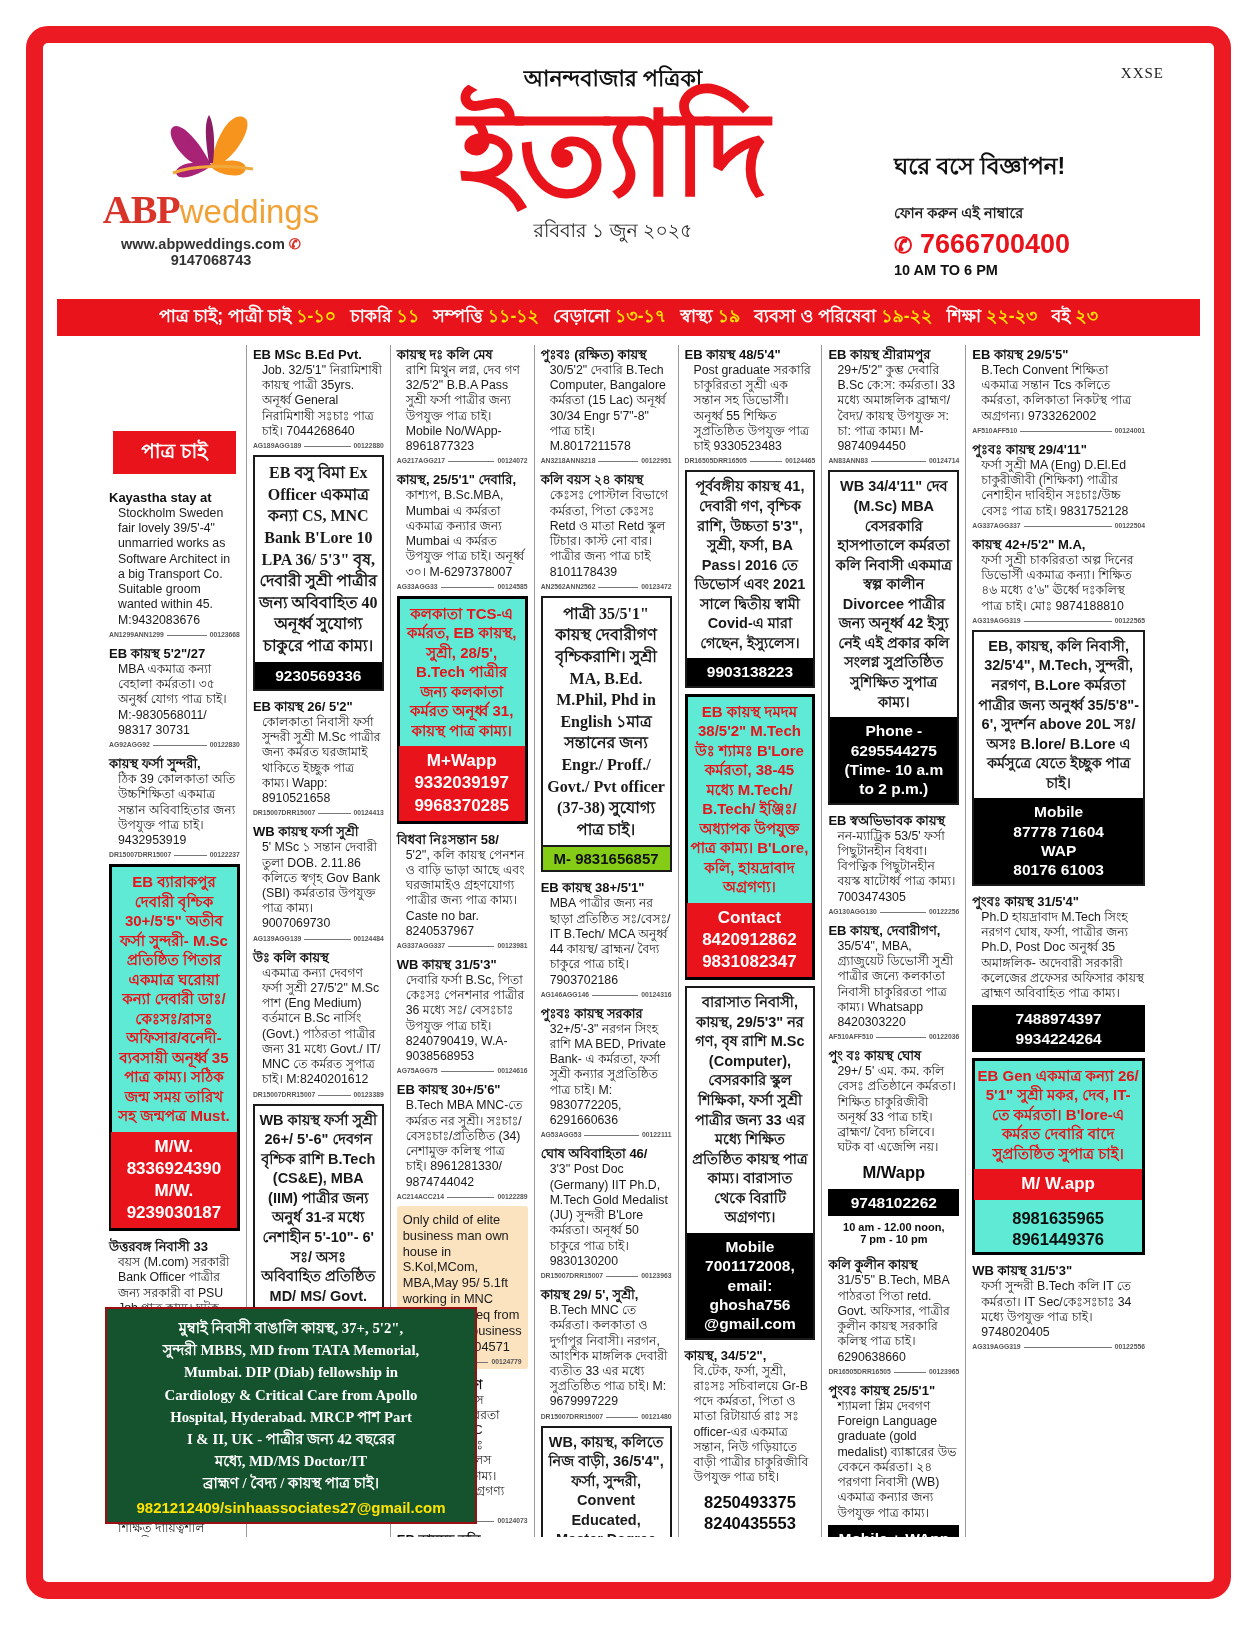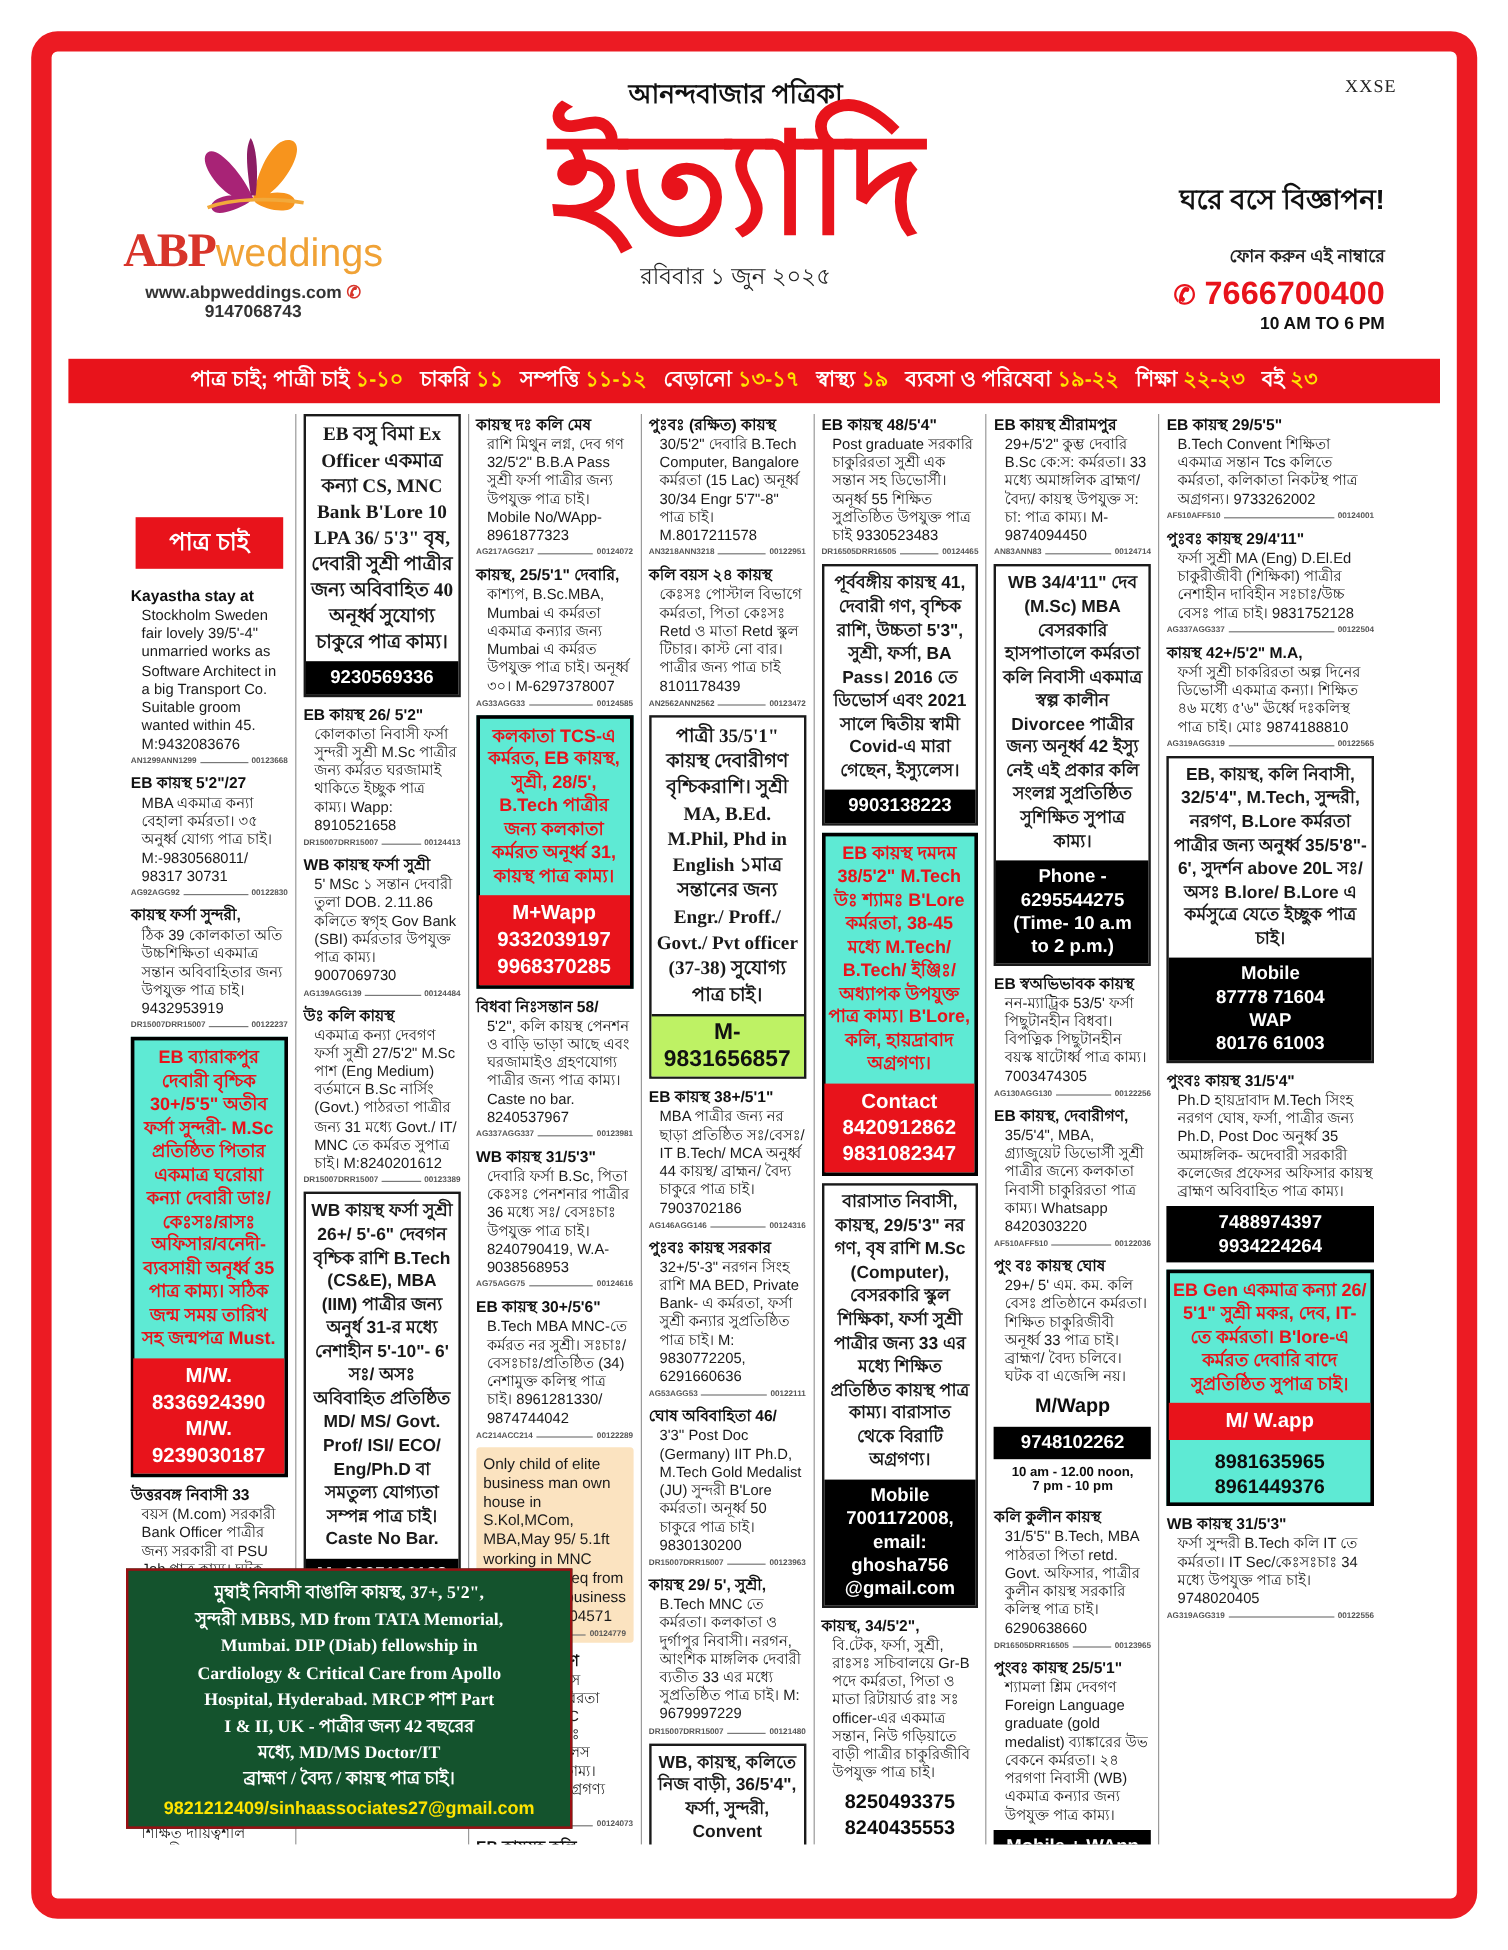--- a/index.html
+++ b/index.html
@@ -14,21 +14,21 @@
   .butterfly { display:block; margin:0 auto 2px auto; }
   .brand-line { font-size:40px; line-height:1; white-space:nowrap; }
   .brand-abp { font-family:"Liberation Serif",serif; font-weight:bold; color:#d8342a; letter-spacing:-1px; }
   .brand-wed { color:#f0a236; font-size:33px; }
   .brand-sub { margin-top:6px; font-size:14.5px; font-weight:bold; color:#333; }
   .brand-sub .at { color:#d8342a; }
   .masthead-center { position:absolute; left:360px; top:18px; width:420px; text-align:center; }
   .paper-name { font-size:22px; font-weight:bold; color:#111; }
   .paper-title { font-size:118px; line-height:0.95; font-weight:bold; color:#e8131b; letter-spacing:-2px; }
   .paper-date { margin-top:6px; font-size:19px; color:#222; }
-  .promo { position:absolute; right:60px; top:105px; width:260px; text-align:right; }
+  .promo { position:absolute; right:60px; top:105px; width:260px; text-align:left; }
   .promo-l1 { font-size:23px; font-weight:bold; color:#111; }
   .promo-l2 { font-size:14.5px; font-weight:bold; color:#222; margin-top:15px; }
   .promo-phone { font-size:27px; font-weight:bold; color:#e8131b; margin-top:3px; white-space:nowrap; }
   .promo-phone .ph-ic { font-size:22px; }
   .promo-hours { font-size:14.5px; font-weight:bold; color:#111; margin-top:2px; }
 
   
   .navbar { position:absolute; left:14px; top:256px; width:1143px; height:37px; background:#e8131b;
             display:flex; align-items:center; justify-content:center; gap:14px; }
   .nav-item { font-size:17.5px; font-weight:bold; color:#fff; white-space:nowrap; }
@@ -57,21 +57,21 @@
   .ad.yellow .ad-body { padding-left:0; color:#e8131b; font-weight:bold; font-size:15px; line-height:1.3; }
 
   .ad.peach { background:#fbe3c0; border-radius:3px; padding:6px 6px 2px 6px; }
   .ad.peach .ad-body { padding-left:0; font-size:12.8px; }
 
   .band { display:block; text-align:center; white-space:pre-line; margin:5px -4px 0 -4px; }
   .ad.plain .band { margin:4px 0 0 0; }
   .band.black { background:#000000; color:#fff; font-weight:bold; font-size:15.5px; line-height:1.25; padding:4px 2px; }
   .band.red { background:#e8131b; color:#fff; font-weight:bold; font-size:17px; line-height:1.3; padding:4px 2px; }
   .ad.yellow .band { margin:6px -3px 0 -3px; }
-  .band.gray { background:#bef264; color:#111; font-weight:bold; font-size:19px; padding:3px 2px; border-top:2.5px solid #1a1a1a; }
+  .band.gray { background:#84cc16; color:#111; font-weight:bold; font-size:15px; padding:3px 2px; border-top:2.5px solid #1a1a1a; }
   .band.bold { color:#0d0d0d; font-weight:bold; font-size:16.5px; line-height:1.3; padding:2px 0; }
   .band.small { color:#0d0d0d; font-weight:bold; font-size:11px; padding:1px 0 4px 0; }
 
   
   .bottom-red { position:absolute; left:2px; top:962px; width:372px; background:#14532d;
                 border:2px solid #9b0e12; color:#fff; text-align:center; padding:8px 4px 6px 4px; }
   .bottom-red .line { font-family:"Liberation Serif",serif; font-weight:bold; font-size:14.8px; line-height:1.5; }
   .bottom-red .email { margin-top:4px; color:#ffe400; font-weight:bold; font-size:15px; white-space:nowrap; }
 </style>
 </head>
@@ -161,20 +161,25 @@
               <span>00122038</span>
             </div></div>
           <div class="ad plain"><span class="ad-title">কলি কায়স্থ 29/5'5" </span><div class="ad-body">সুশ্রী ICWA MNC Bangalore তে কর্মরতা (12 LPA) পাত্রীর জন্য উপযুক্ত পাত্র কাম্য। 6290500054/ 8710017103</div><div class="ad-ref">
               <span>DR16505DRR16505</span>
               <span class="rule"></span>
               <span>00124458</span>
             </div></div>
           <div class="ad plain"><span class="ad-title">WB কেষ্টপুর ডিভোর্সী </span><div class="ad-body">সন্তানসহ (2yr) 36/ 5'3" কেঃসঃচাঃ সুন্দরী ফর্সা। শিক্ষিত দায়িত্বশীল নেশাহীন সুচাকুরে বেতন Minimum 35000/- pm, age upto 45 নিকটস্থ পাত্র চাই। School teacher preferred. শীঘ্র বিবাহ। 9123839518</div></div>
         </div>
         <div class="col">
+          <div class="ad plain"><span class="ad-title">EB MSc B.Ed Pvt. </span><div class="ad-body">Job. 32/5'1" নিরামিশাষী কায়স্থ পাত্রী 35yrs. অনূর্ধ্ব General নিরামিশাষী সঃচাঃ পাত্র চাই। 7044268640</div><div class="ad-ref">
+              <span>AG189AGG189</span>
+              <span class="rule"></span>
+              <span>00122880</span>
+            </div></div>
           <div class="ad boxed-serif">
             <div class="ad-body">EB বসু বিমা Ex Officer একমাত্র কন্যা CS, MNC Bank B'Lore 10 LPA 36/ 5'3" বৃষ, দেবারী সুশ্রী পাত্রীর জন্য অবিবাহিত 40 অনূর্ধ্ব সুযোগ্য চাকুরে পাত্র কাম্য।</div>
             <div class="band black">9230569336</div>
           </div>
           <div class="ad plain"><span class="ad-title">EB কায়স্থ 26/ 5'2" </span><div class="ad-body">কোলকাতা নিবাসী ফর্সা সুন্দরী সুশ্রী M.Sc পাত্রীর জন্য কর্মরত ঘরজামাই থাকিতে ইচ্ছুক পাত্র কাম্য। Wapp: 8910521658</div><div class="ad-ref">
               <span>DR15007DRR15007</span>
               <span class="rule"></span>
               <span>00124413</span>
             </div></div>
           <div class="ad plain"><span class="ad-title">WB কায়স্থ ফর্সা সুশ্রী </span><div class="ad-body">5' MSc ১ সন্তান দেবারী তুলা DOB. 2.11.86 কলিতে স্বগৃহ Gov Bank (SBI) কর্মরতার উপযুক্ত পাত্র কাম্য। 9007069730</div><div class="ad-ref">

